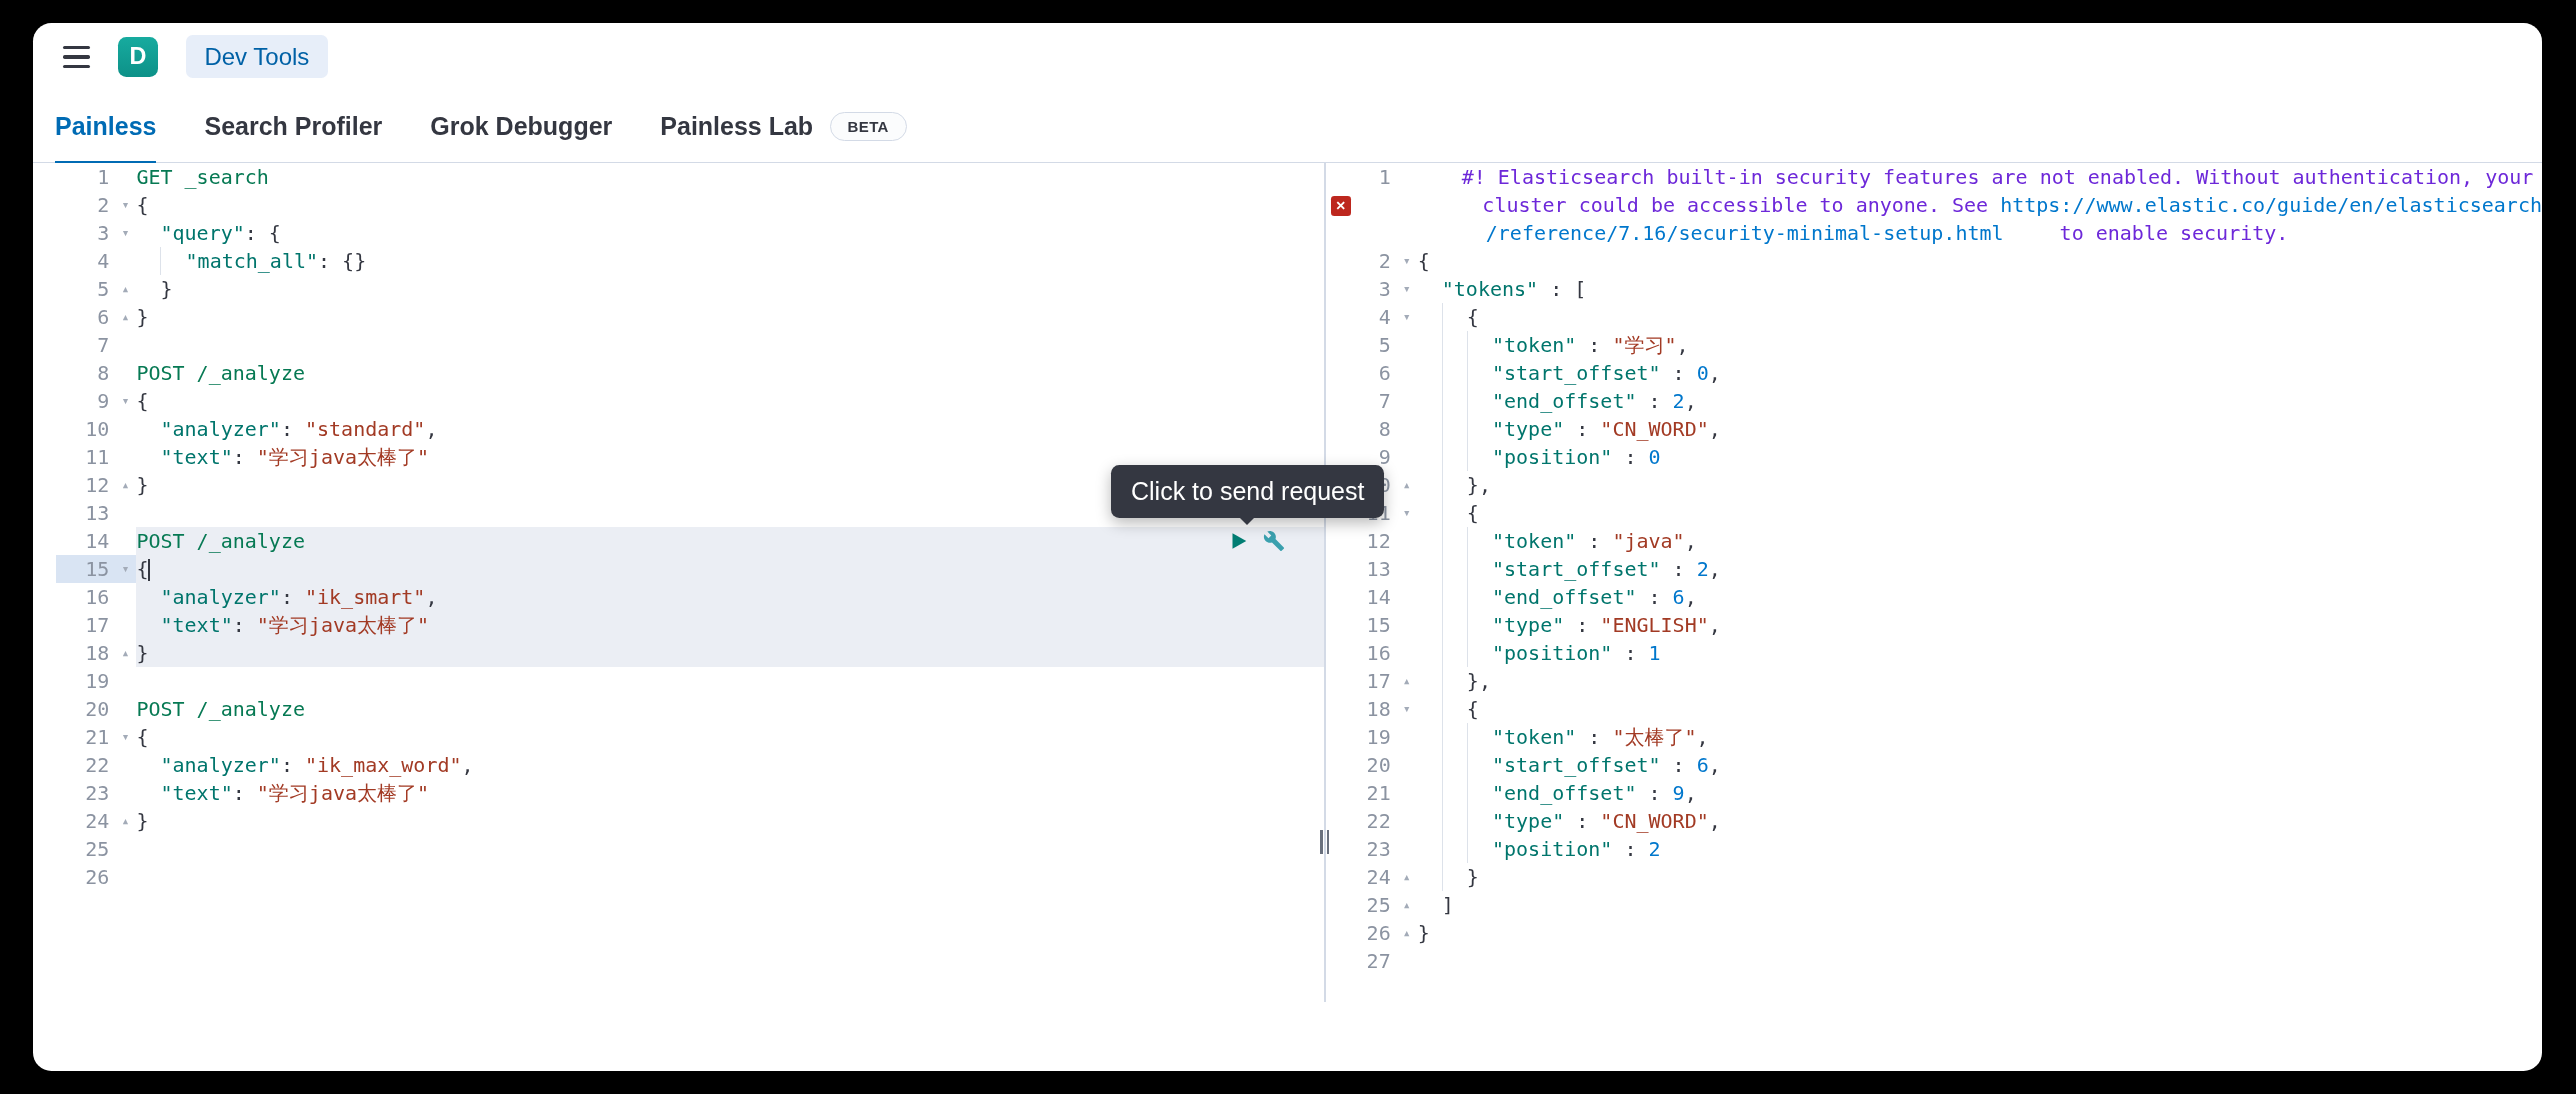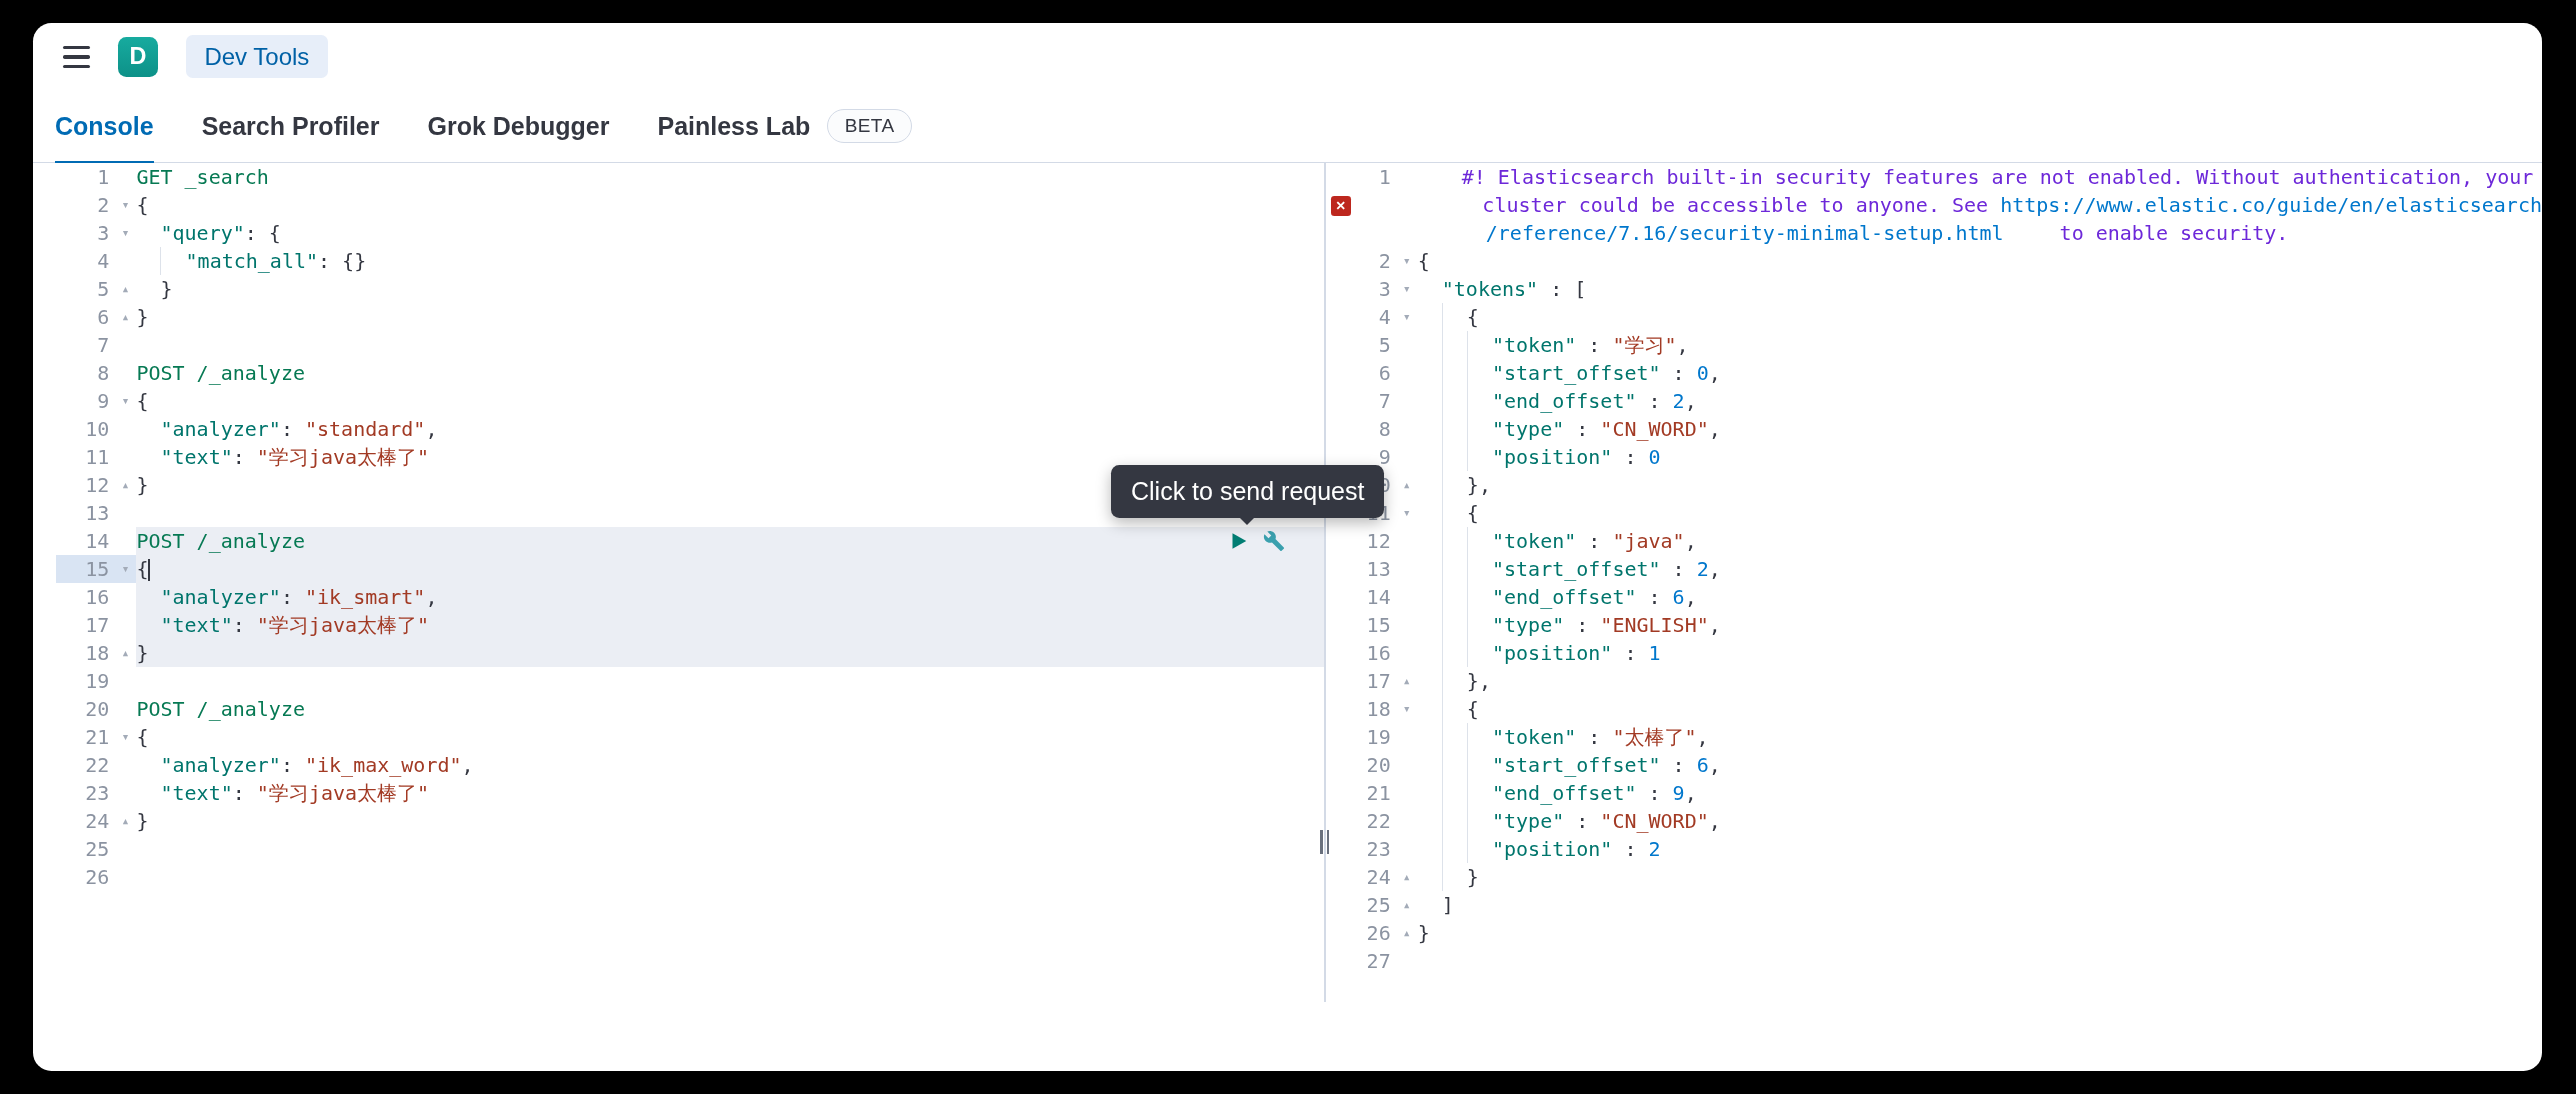--- a/index.html
+++ b/index.html
@@ -13,22 +13,22 @@
   .hamburger span{display:block;height:3.3px;border-radius:1.7px;background:#343741;}
   .space-logo{width:40px;height:40px;border-radius:8.3px;background:linear-gradient(180deg,#17ab9f,#0d9188);
     color:#fff;font-weight:bold;font-size:23.4px;display:flex;align-items:center;justify-content:center;}
   .breadcrumb-chip{background:#e7eef9;color:#0061a6;font-size:24px;padding:7.5px 18.4px;border-radius:6.7px;}
 
   
   .tabsrow{display:flex;align-items:stretch;height:72px;padding-left:22px;gap:48px;border-bottom:1.7px solid #d3dae6;}
   .tab{display:flex;align-items:center;font-size:25px;font-weight:600;color:#343741;position:relative;cursor:pointer;}
   .tab.active{color:#006bb4;font-weight:700;}
   .tab.active::after{content:"";position:absolute;left:0;right:0;bottom:-1.7px;height:3.3px;background:#006bb4;}
-  .beta-pill{margin-left:16.7px;border:1.7px solid #d3dae6;background:#fbfcfd;color:#343741;font-size:19px;
-    font-weight:400;letter-spacing:0.4px;padding:5px 16.7px;border-radius:20px;}
+  .beta-pill{margin-left:16.7px;border:1.7px solid #d3dae6;background:#fbfcfd;color:#343741;font-size:15px;
+    font-weight:700;letter-spacing:0.4px;padding:5px 16.7px;border-radius:20px;}
 
   
   .menurow{display:flex;align-items:center;height:68px;padding:0 16.7px 0 23.4px;gap:37px;}
   .menu-item{font-size:22px;font-weight:600;color:#343741;cursor:pointer;}
   .status-group{margin-left:auto;display:flex;gap:11.7px;align-items:center;}
   .badge{font-size:20px;font-weight:600;border-radius:5px;padding:4.2px 15px;}
   .badge.success{background:#79d3ab;color:#10301f;}
   .badge.neutral{background:#d9dfec;color:#343741;}
 
   
@@ -80,21 +80,21 @@
         <span></span>
         <span></span>
         <span></span>
       </div>
     <div class="space-logo">D</div>
     <div class="breadcrumb-chip">Dev Tools</div>
   </div>
 
   <div class="tabsrow">
     <div class="tab active">
-        <span>Console</span>
+        <span>Painless</span>
       </div>
     <div class="tab">
         <span>Search Profiler</span>
       </div>
     <div class="tab">
         <span>Grok Debugger</span>
       </div>
     <div class="tab">
       <span>Painless Lab</span>
       <span class="beta-pill">BETA</span>

